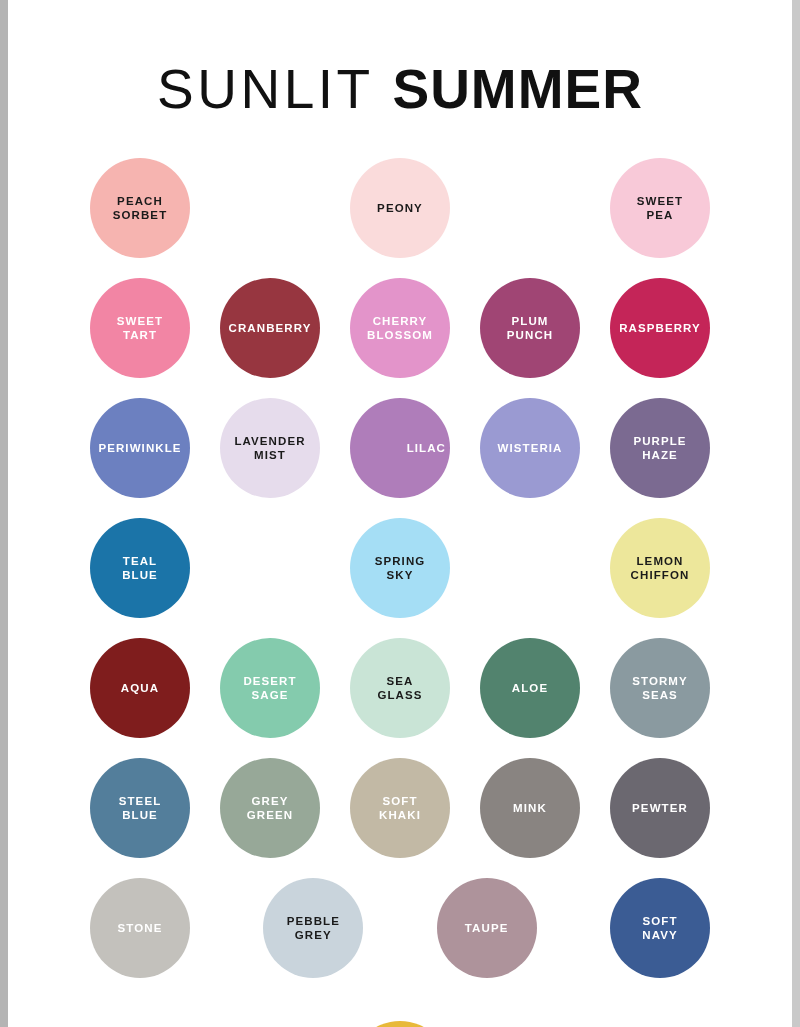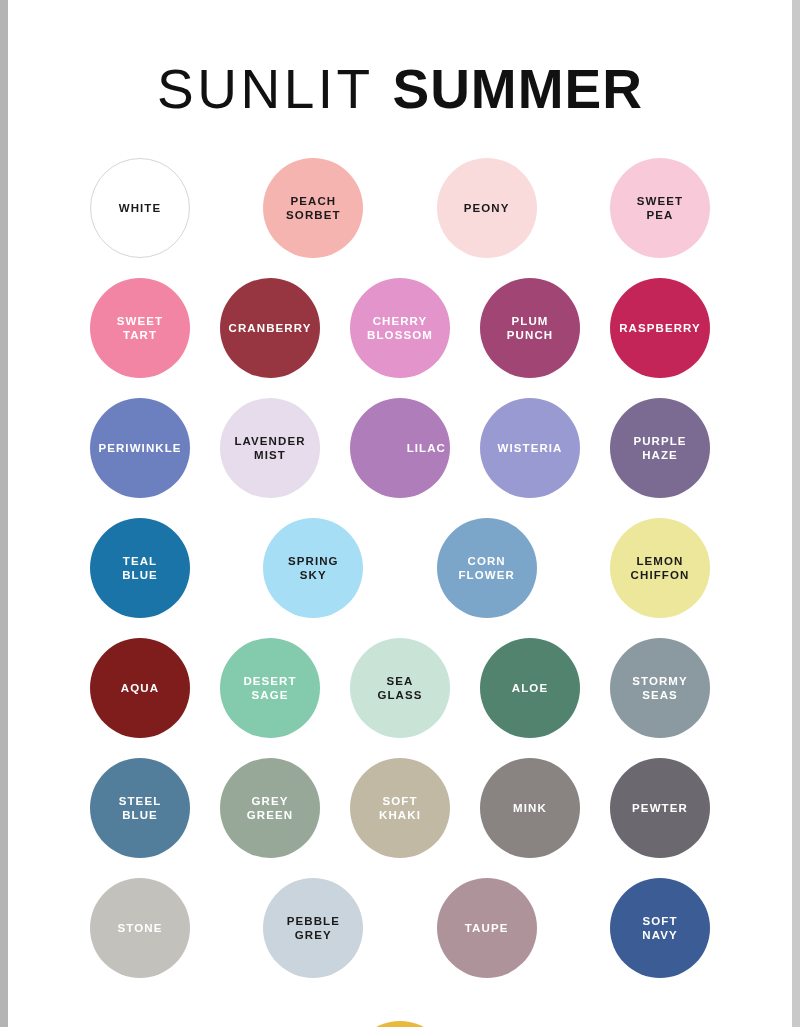--- a/index.html
+++ b/index.html
@@ -110,23 +110,20 @@
 <div class="edge-right"></div>
 
 <div class="page">
 
   <h1 class="title">
     <span class="thin">SUNLIT</span><span class="thin">&nbsp;</span><span class="bold">SUMMER</span>
   </h1>
 
   <div class="grid">
       <div class="row">
-        <div class="swatch outlined" style="background: rgb(255, 255, 255);">
-          <span class="swatch-label" style="color: rgb(26, 26, 26);">WHITE</span>
-        </div>
         <div class="swatch" style="background: rgb(246, 180, 176);">
           <span class="swatch-label" style="color: rgb(26, 26, 26);">PEACH
 SORBET</span>
         </div>
         <div class="swatch" style="background: rgb(250, 219, 219);">
           <span class="swatch-label" style="color: rgb(26, 26, 26);">PEONY</span>
         </div>
         <div class="swatch" style="background: rgb(248, 201, 216);">
           <span class="swatch-label" style="color: rgb(26, 26, 26);">SWEET
 PEA</span>
@@ -173,24 +170,20 @@
       </div>
       <div class="row">
         <div class="swatch" style="background: rgb(27, 116, 168);">
           <span class="swatch-label" style="color: rgb(255, 255, 255);">TEAL
 BLUE</span>
         </div>
         <div class="swatch" style="background: rgb(165, 222, 245);">
           <span class="swatch-label" style="color: rgb(26, 26, 26);">SPRING
 SKY</span>
         </div>
-        <div class="swatch" style="background: rgb(124, 166, 201);">
-          <span class="swatch-label" style="color: rgb(255, 255, 255);">CORN
-FLOWER</span>
-        </div>
         <div class="swatch" style="background: rgb(237, 231, 155);">
           <span class="swatch-label" style="color: rgb(26, 26, 26);">LEMON
 CHIFFON</span>
         </div>
       </div>
       <div class="row">
         <div class="swatch" style="background: #7f1d1d;">
           <span class="swatch-label" style="color: rgb(255, 255, 255);">AQUA</span>
         </div>
         <div class="swatch" style="background: rgb(132, 203, 173);">

